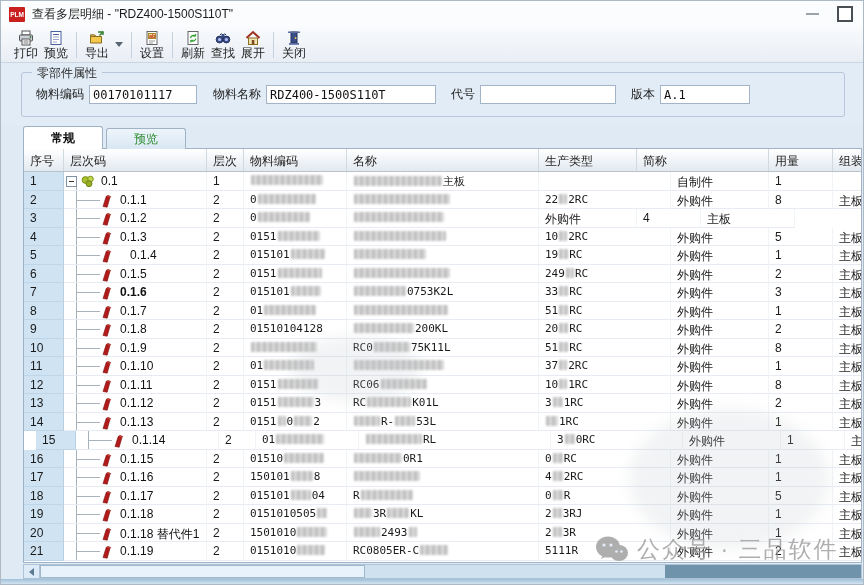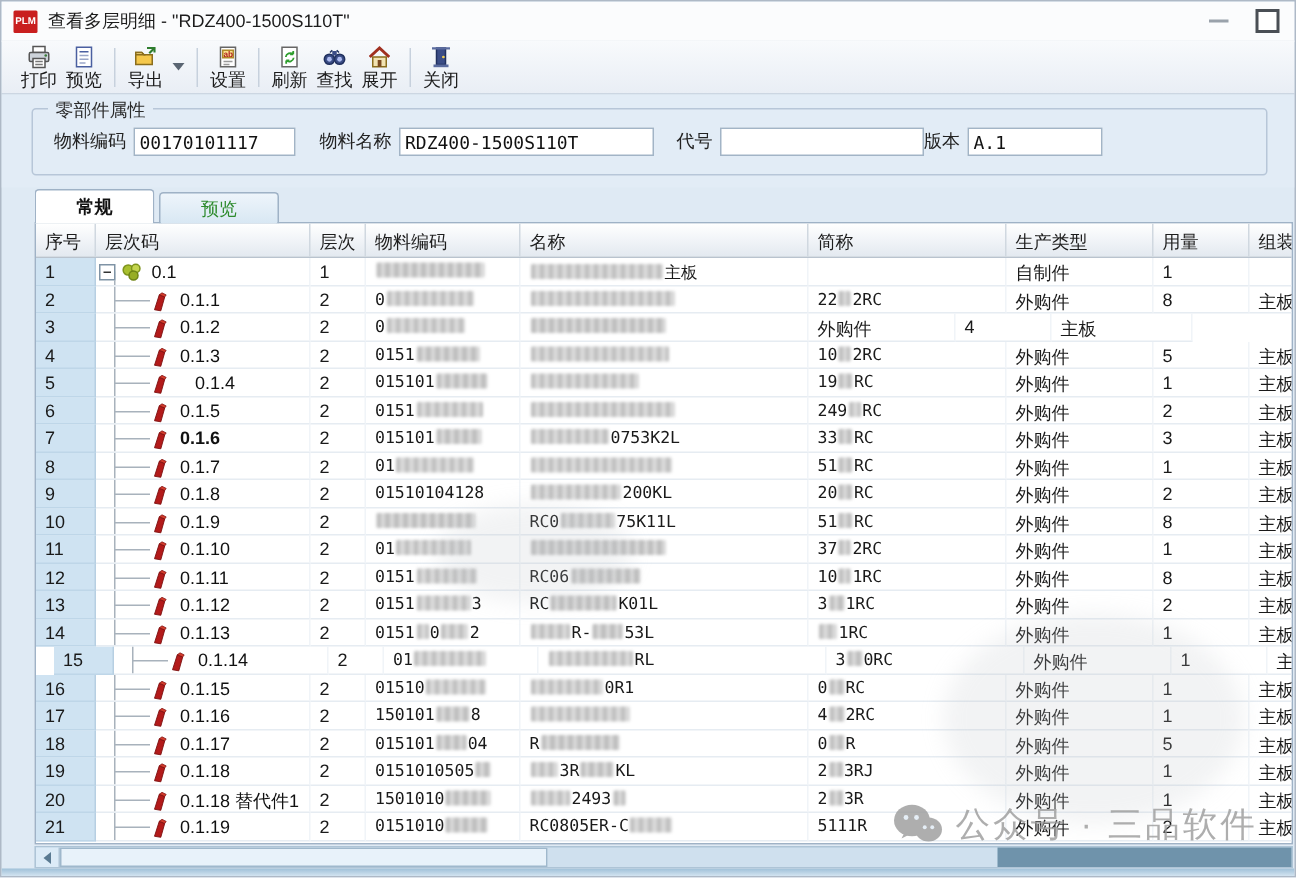--- a/index.html
+++ b/index.html
@@ -23,21 +23,21 @@
   .ddarrow{width:0;height:0;border-left:4px solid transparent;border-right:4px solid transparent;border-top:5px solid #5a6572;margin:0 3px;}
 
   
   .props{position:absolute;top:62px;left:0;right:0;height:62px;background:#e2ecf6;}
   .propbox{position:absolute;left:20px;right:18px;top:9px;height:43px;border:1px solid #b7c6d8;border-radius:3px;}
   .proplegend{position:absolute;top:-8px;left:10px;background:#e2ecf6;padding:0 5px;font-size:12px;color:#2b2b2b;}
   .fields{position:absolute;left:12px;top:12px;display:flex;align-items:center;font-size:12px;color:#222;}
   .fld{display:flex;align-items:center;}
   .fld label{margin-right:5px;white-space:nowrap;}
   .fld input{height:17px;border:1px solid #a2b4c6;background:#fff;font-size:12px;font-family:"DejaVu Sans Mono","Liberation Sans",monospace;padding:0 3px;color:#111;}
-  .f0{margin-left:2px}.f1{margin-left:16px}.f2{margin-left:15px}.f3{}
+  .f0{margin-left:2px}.f1{margin-left:16px}.f2{margin-left:15px}.f3{margin-left:15px}
   .f0 input{width:100px}.f1 input{width:162px}.f2 input{width:128px}.f3 input{width:82px}
 
   
   .tabstrip{position:absolute;left:22px;top:126px;height:22px;display:flex;align-items:flex-end;z-index:3;}
   .tab{height:20px;padding:0 27px;font-size:12px;display:flex;align-items:center;border:1px solid #9fb2c6;border-bottom:none;border-radius:3px 3px 0 0;margin-right:3px;}
   .tab.active{background:#fff;color:#111;font-weight:bold;height:22px;position:relative;z-index:4;}
   .tab.inactive{background:linear-gradient(#eef5fb,#d8e7f3);color:#2e8b2e;}
 
   
   .tablewrap{position:absolute;left:22px;top:147px;width:839px;height:415px;background:#fff;border:1px solid #9fb2c6;box-sizing:border-box;overflow:hidden;z-index:2;}
@@ -208,22 +208,22 @@
       <div class="tab inactive">预览</div>
     </div>
 
   <div class="tablewrap">
     <div class="thead" id="thead">
         <div class="th" style="width: 40px;">序号</div>
         <div class="th" style="width: 143px;">层次码</div>
         <div class="th" style="width: 37px;">层次</div>
         <div class="th" style="width: 103px;">物料编码</div>
         <div class="th" style="width: 192px;">名称</div>
+        <div class="th" style="width: 98px;">生产类型</div>
         <div class="th" style="width: 132px;">简称</div>
-        <div class="th" style="width: 98px;">生产类型</div>
         <div class="th" style="width: 64px;">用量</div>
         <div class="th" style="width: 94px;">组装位</div>
       </div>
     <div id="tbody">
         <div class="trow">
           <div class="td seq" style="width: 40px;">1</div>
           <div class="td tree" style="width: 143px;">
             <span class="vline half"></span>
             <span class="expander"></span>
             <span style="position: absolute; left: 17px; top: 3px; width: 14px; height: 13px;"><svg width="14" height="13" viewBox="0 0 14 13">

